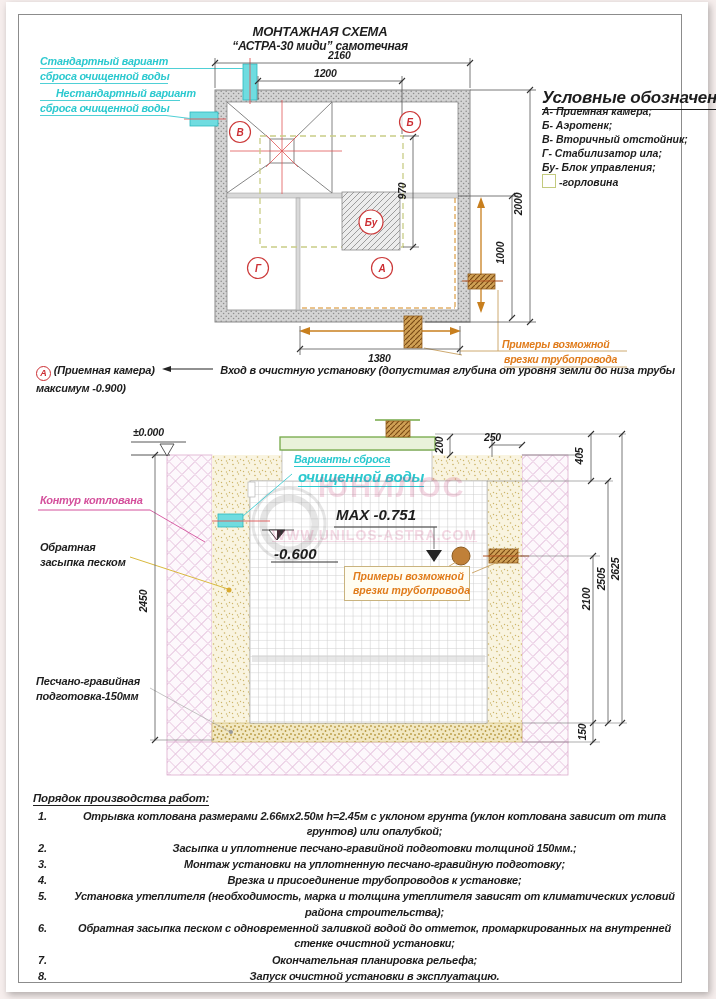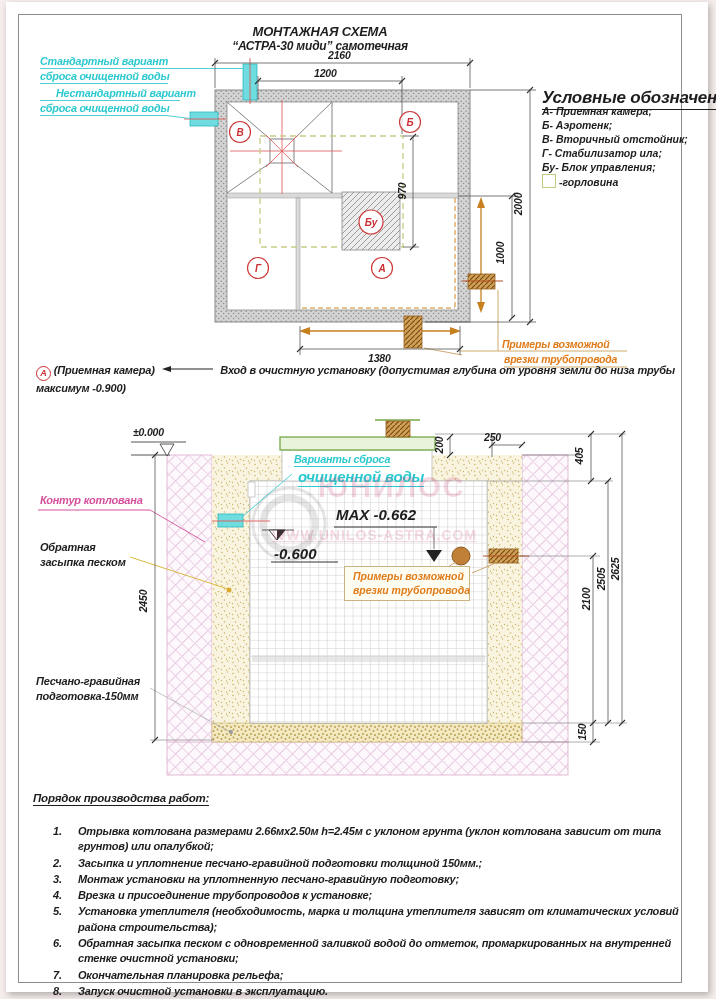--- a/index.html
+++ b/index.html
@@ -24,22 +24,22 @@
       line-height:13px;vertical-align:-2px;font-style:italic;}
   .note{position:absolute;left:36px;width:660px;font:bold italic 11px "Liberation Sans",sans-serif;
         line-height:15.2px;color:#1d1d1d;letter-spacing:-0.2px;}
   .note .arr{vertical-align:1px;margin:0 4px;}
   .legend-item{position:absolute;left:542px;font:bold italic 10.5px "Liberation Sans",sans-serif;color:#1d1d1d;}
   .neck-sq{position:absolute;left:542px;top:174px;width:12px;height:12px;border:1.2px solid #c3ca7e;background:#fff;}
   .pipebox{position:absolute;left:344px;top:566px;width:124px;height:33px;border:1px solid #c9b37e;
            background:#fffdf2;}
   .pipebox span{position:absolute;left:8px;font:bold italic 10.5px "Liberation Sans",sans-serif;color:#e07b1a;white-space:nowrap;}
   .wm{position:absolute;color:#be185d;opacity:0.16;font-style:normal;}
-  ol.proc{list-style:none;counter-reset:n;margin:15px;padding:0;position:absolute;left:36px;top:809px;
-          width:650px;}
+  ol.proc{list-style:none;counter-reset:n;margin:0;padding:0;position:absolute;left:36px;top:809px;
+          width:650px;text-align:center;}
   ol.proc li{counter-increment:n;position:relative;padding-left:27px;
              font:bold italic 11px "Liberation Sans",sans-serif;line-height:15.3px;color:#1d1d1d;
              letter-spacing:-0.2px;margin:0 0 1px 0;}
   ol.proc li::before{content:counter(n) ".";position:absolute;left:2px;}
 </style>
 </head>
 <body>
 
 <div class="page">
   <div class="sheet"></div>
@@ -334,21 +334,21 @@
       </svg>
     <span>Вход в очистную установку (допустимая глубина от уровня земли до низа трубы максимум -0.900)</span>
   </div>
 
   <span class="t" style="left:133px;top:426px;font-size:10.5px;">±0.000</span>
   <span class="t cyan u" style="left:294px;top:453px;font-size:10.8px;">Варианты сброса</span>
   <span class="t cyan u" style="left:298px;top:468px;font-size:15px;">очищенной воды</span>
   <span class="t mag" style="left:40px;top:494px;">Контур котлована</span>
   <span class="t" style="left:40px;top:541px;">Обратная</span>
   <span class="t" style="left:40px;top:556px;">засыпка песком</span>
-  <span class="t big" style="left:336px;top:506px;">MAX -0.662</span>
+  <span class="t big" style="left:336px;top:506px;">MAX -0.751</span>
   <span class="t big" style="left:274px;top:545px;">-0.600</span>
   <span class="t" style="left:36px;top:675px;">Песчано-гравийная</span>
   <span class="t" style="left:36px;top:690px;">подготовка-150мм</span>
 
   <div class="pipebox">
     <span style="top:3px;">Примеры возможной</span>
     <span style="top:17px;">врезки трубопровода</span>
   </div>
 
   <span class="t dim vd" style="left:431px;top:439px;">200</span>

